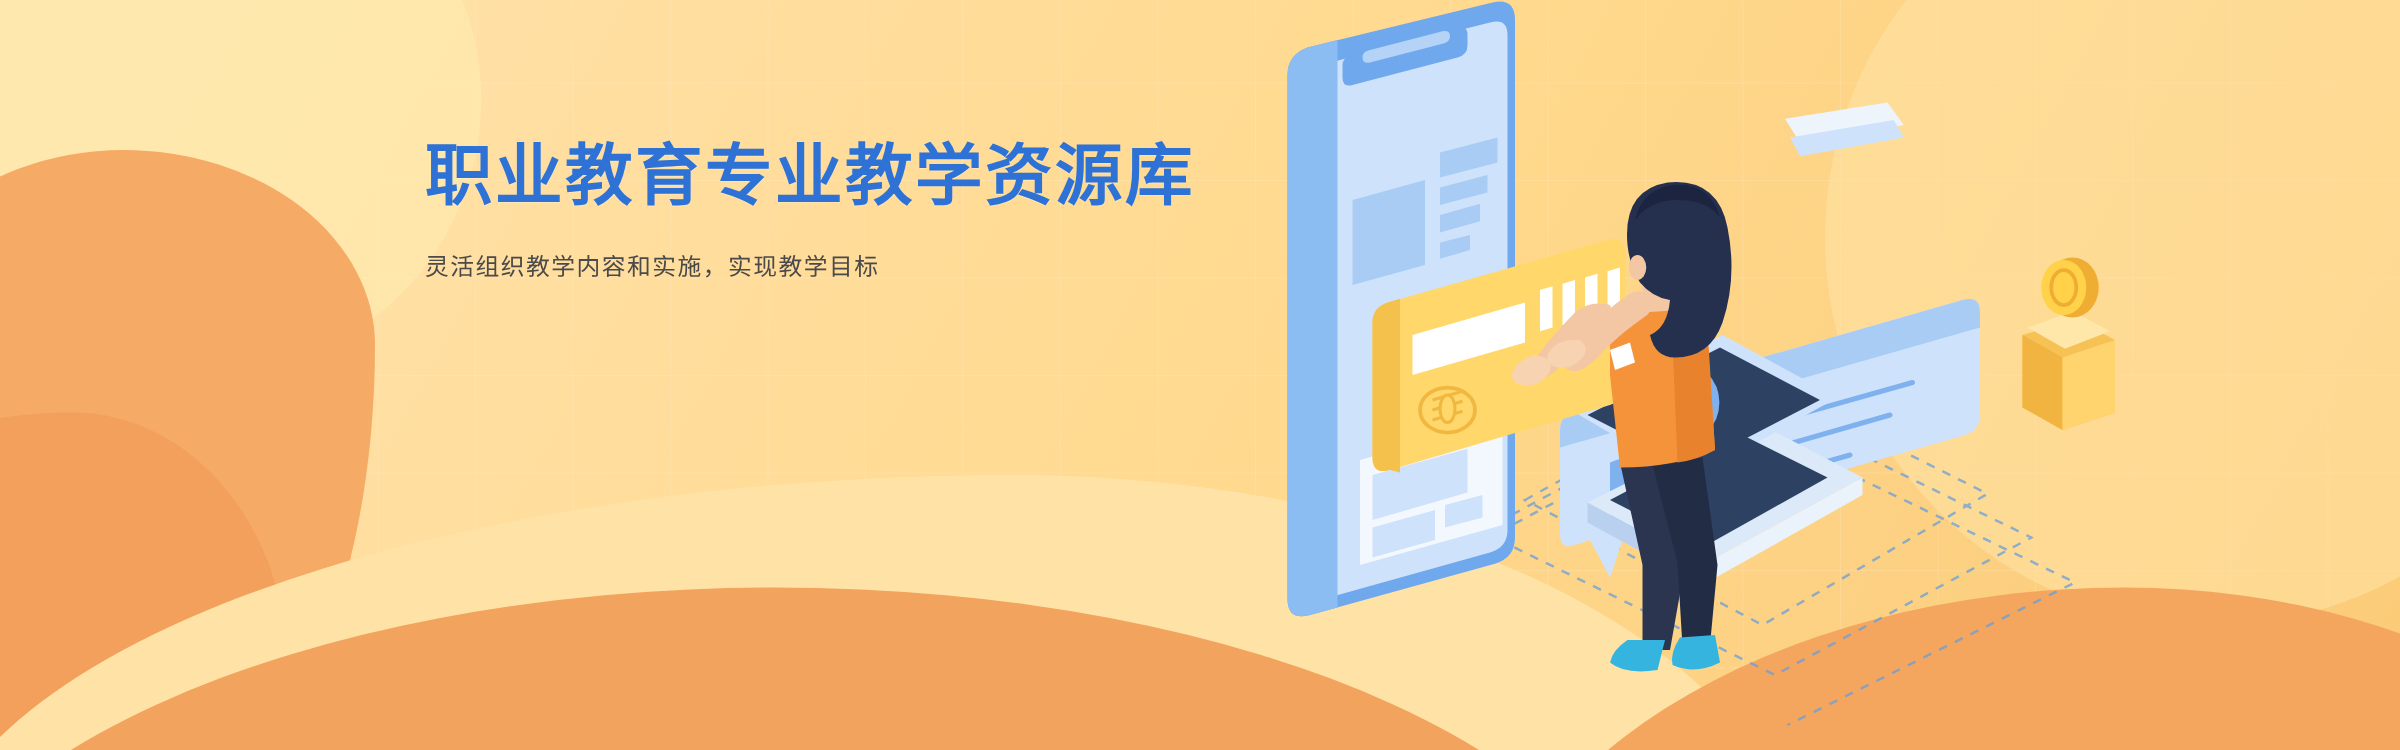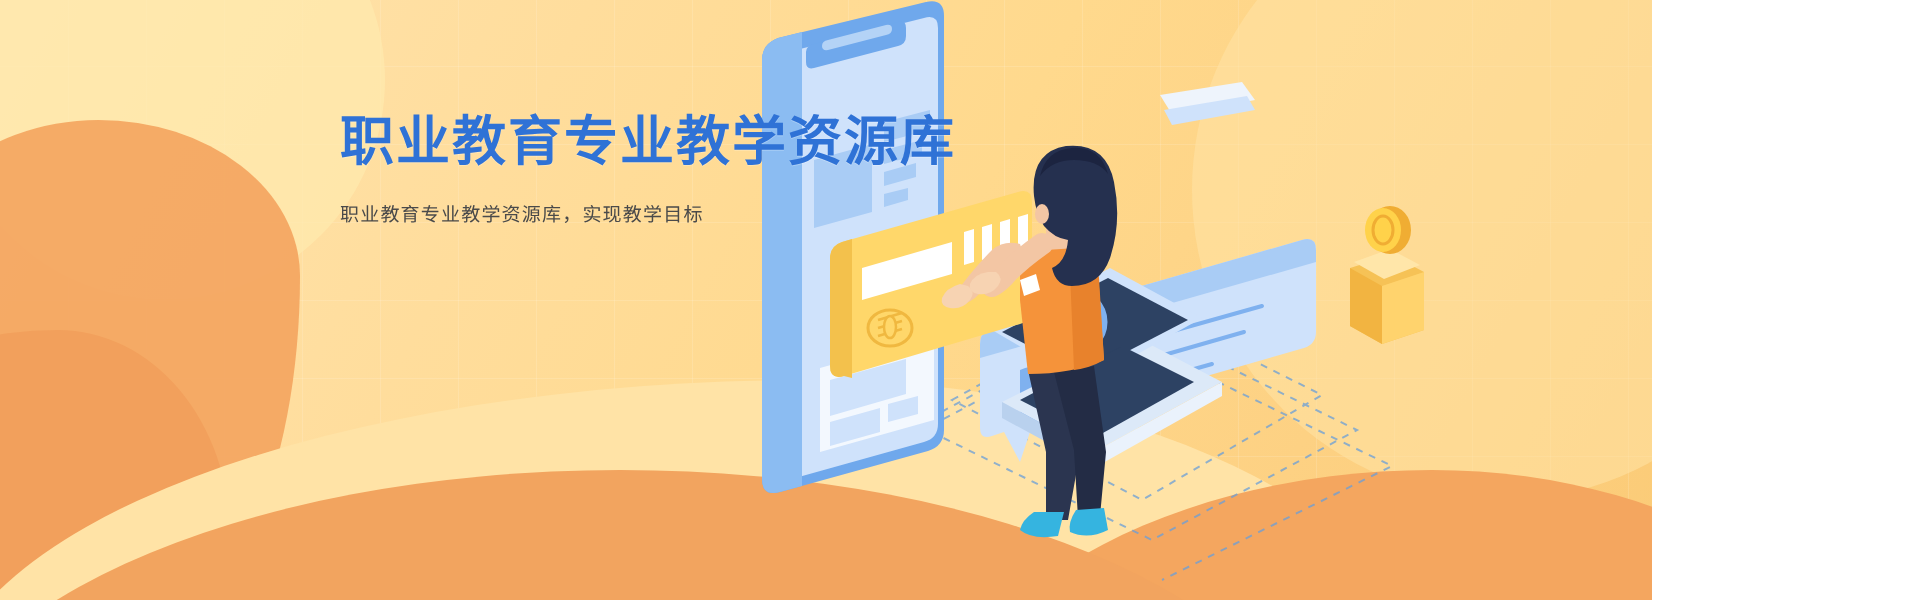--- a/index.html
+++ b/index.html
@@ -5,24 +5,24 @@
 <style>
   html, body {
     margin: 0;
     padding: 0;
     background: #ffffff;
   }
   * { box-sizing: border-box; }
 
   .banner {
     position: relative;
-    width: 1652px;
+    width: 1920px;
     height: 600px;
     overflow: hidden;
-    font-family: Liberation Sans, sans-serif;
+    font-family: Liberation Serif, serif;
     background: linear-gradient(135deg, #ffe2a8 0%, #ffdb95 38%, #ffd municipality 0%, #ffd98e 62%, #fcd27f 100%);
   }
   
   .bg-base {
     position: absolute;
     inset: 0;
     background: linear-gradient(118deg, #ffe4b0 0%, #ffdd9c 30%, #ffd98d 55%, #fdd183 78%, #fbcb77 100%);
   }
   .bg-grid {
     position: absolute;
@@ -134,21 +134,21 @@
   <div class="glow-right"></div>
   <div class="bg-circle-tl"></div>
   <div class="blob-left"></div>
   <div class="blob-left-2"></div>
   <div class="wave-light"></div>
   <div class="wave-orange-right"></div>
   <div class="wave-orange"></div>
 
   <div class="copy">
     <h1 class="headline">职业教育专业教学资源库</h1>
-    <p class="sub sub-2">职业教育专业教学资源库，实现教学目标</p>
+    <p class="sub sub-2">灵活组织教学内容和实施，实现教学目标</p>
   </div>
 
   <div class="illus">
     <svg viewBox="0 0 780 600" xmlns="http://www.w3.org/2000/svg" aria-hidden="true">
 
       <g stroke="#6b9fd8" stroke-width="2" fill="none" stroke-dasharray="7 7" opacity="0.75">
         <path d="M250 400 L430 300 L620 395 L440 500 Z"></path>
         <path d="M215 425 L420 315 L655 430 L450 540 Z"></path>
         <path d="M180 452 L408 330 L690 466 L460 580"></path>
       </g>

